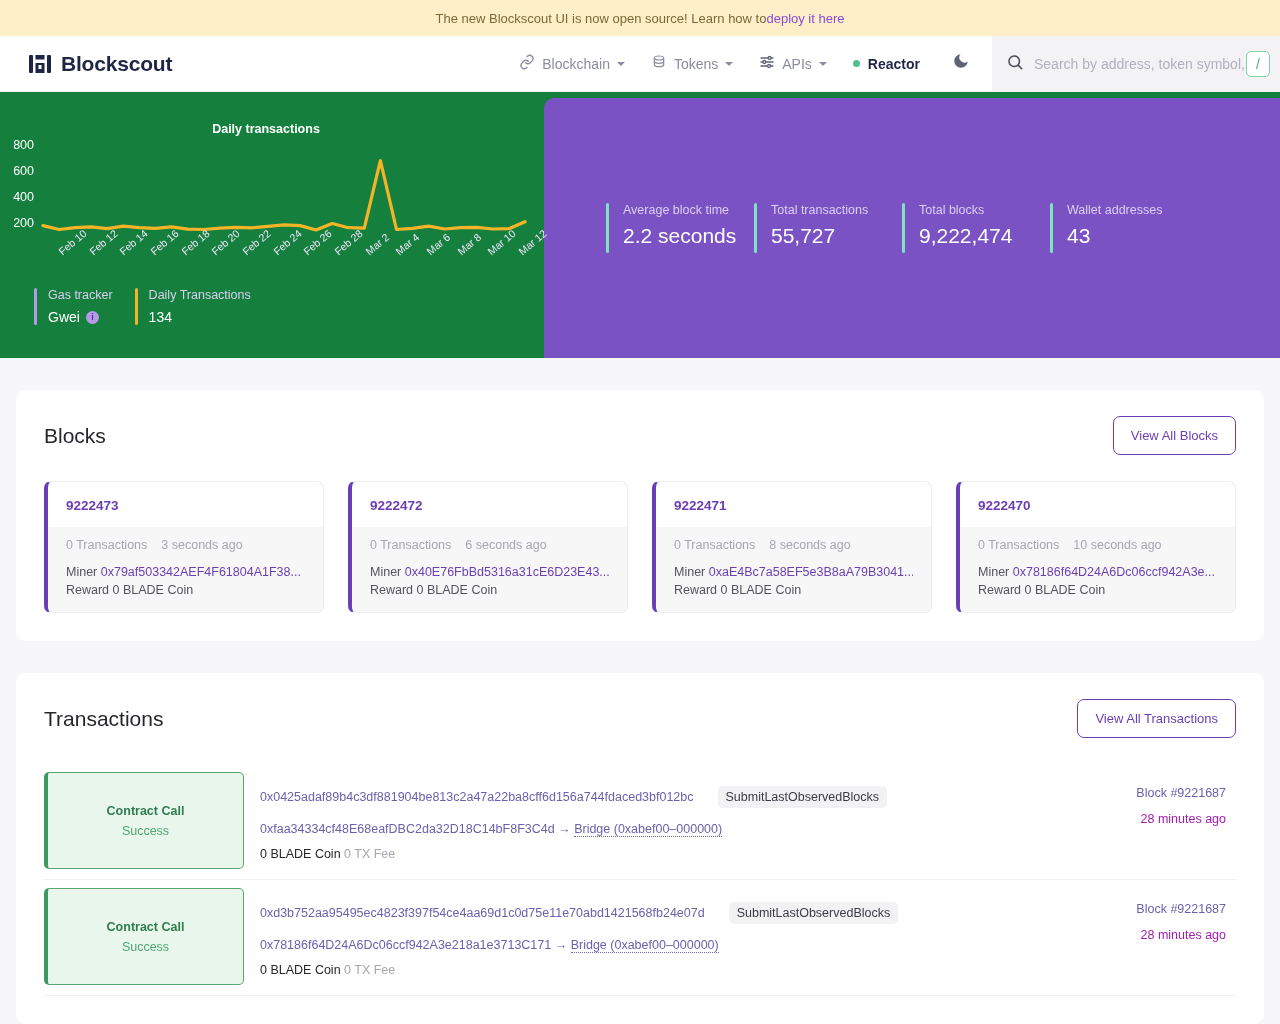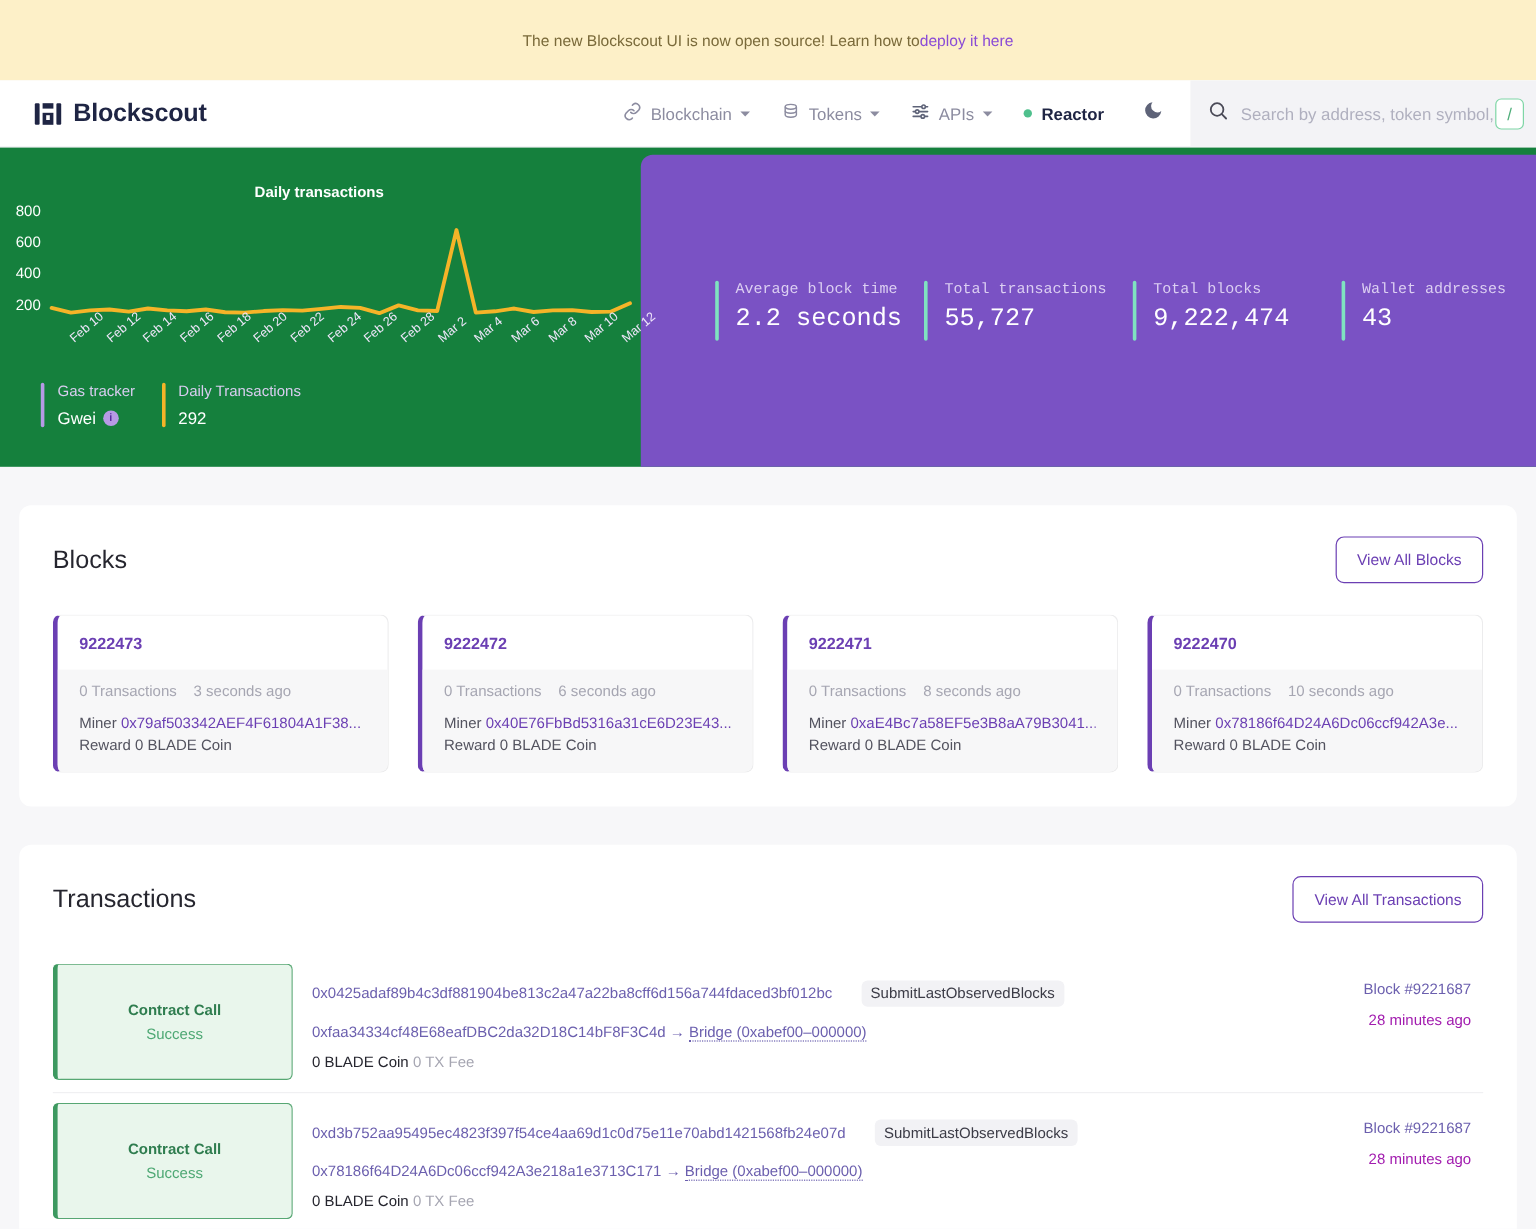--- a/index.html
+++ b/index.html
@@ -5,21 +5,21 @@
   * { box-sizing: border-box; margin: 0; padding: 0; }
   html, body {
     width: 1280px; height: 1024px;
     font-family: "Liberation Sans", sans-serif;
     background: #f7f7f9;
     overflow: hidden;
   }
 
   
   .banner {
-    height: 67px;
+    height: 36px;
     background: #fdf0c8;
     display: flex; align-items: center; justify-content: center;
     font-size: 13px; color: #7a6a3a;
   }
   .banner a { color: #8a4bd6; text-decoration: none; }
 
   
   .header {
     height: 56px; background: #ffffff;
     display: flex; align-items: center;
@@ -79,21 +79,21 @@
   .info-i {
     width: 13px; height: 13px; border-radius: 50%; background: #b79ae6; color: #5a2ca0;
     font-size: 9px; font-weight: 700; display: inline-flex; align-items: center; justify-content: center;
   }
 
   .stats-panel {
     flex: 1; margin: 6px 0 0 0; background: #7a52c4;
     border-top-left-radius: 10px;
     display: flex; align-items: center; padding-left: 62px; gap: 0;
   }
-  .stat { display: flex; gap: 14px; width: 174px; font-family: Liberation Mono, monospace; }
+  .stat { display: flex; gap: 14px; width: 148px; }
   .stat-bar { width: 3px; background: #7fe3c0; border-radius: 2px; height: 50px; }
   .stat-label { font-size: 12.5px; color: #dccff2; margin-bottom: 7px; }
   .stat-value { font-size: 21px; color: #ffffff; font-weight: 400; }
 
   
   .content { padding: 0 16px; }
   .card {
     background: #fff; border-radius: 10px; margin-top: 32px; padding: 26px 28px 28px 28px;
   }
   .card-head { display: flex; align-items: center; justify-content: space-between; margin-bottom: 26px; }
@@ -265,21 +265,21 @@
             <span>Gwei</span>
             <span class="info-i">i</span>
           </div>
         </div>
       </div>
       <div class="meta-col">
         <span class="meta-bar amber"></span>
         <div class="meta-lines">
           <div class="t">Daily Transactions</div>
           <div class="v">
-              <span>292</span>
+              <span>134</span>
             </div>
         </div>
       </div>
     </div>
   </div>
 
   <div class="stats-panel">
     <div class="stat">
       <span class="stat-bar"></span>
       <div>

